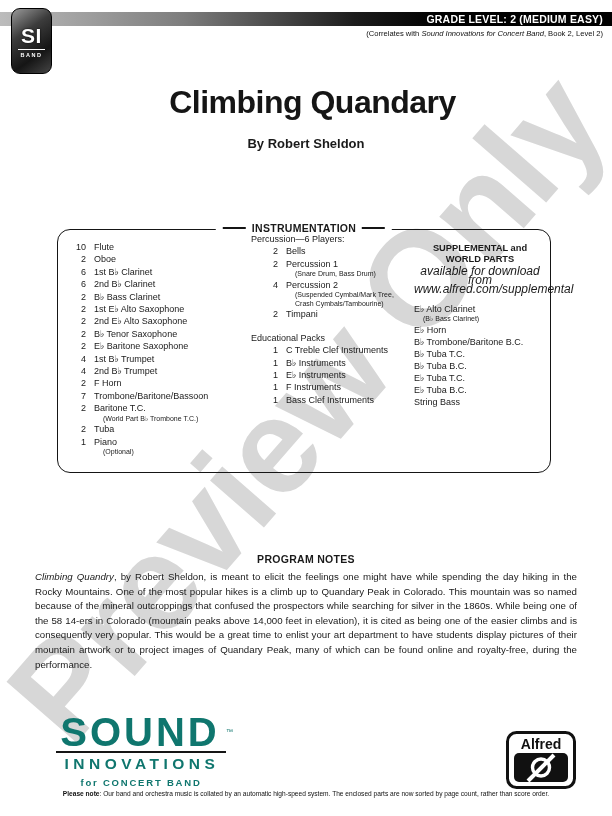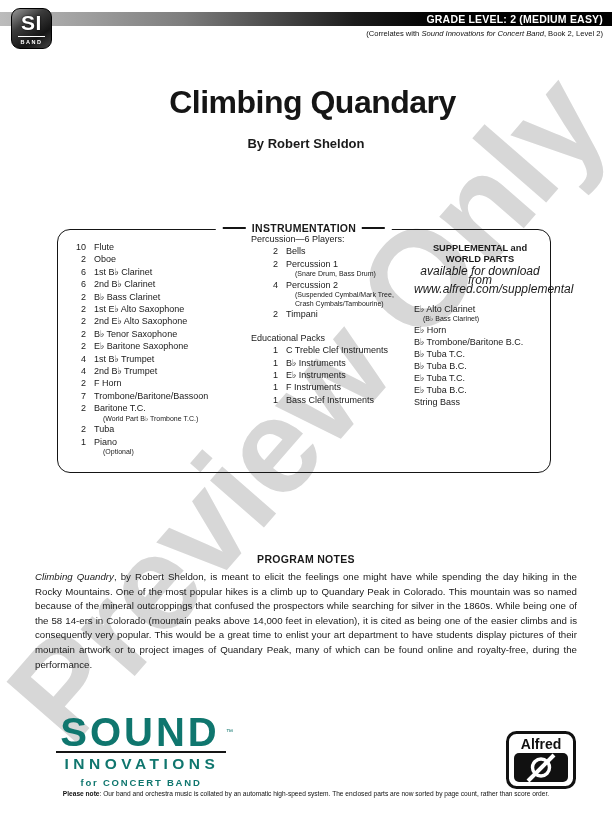--- a/index.html
+++ b/index.html
@@ -25,21 +25,21 @@
     background:linear-gradient(to right,#bcbcbc 0%,#7d7d7d 30%,#1c1c1c 58%,#000 72%);
   }
   .grade-bar-text {
     position:absolute; right:9px; top:0; line-height:15px;
     color:#fff; font-weight:bold; font-size:10.5px; letter-spacing:0.2px;
   }
   .correlates {
     position:absolute; top:29px; right:9px; font-size:7.6px; color:#111;
   }
   .si-badge {
-    position:absolute; top:8px; left:11px; width:41px; height:41px;
+    position:absolute; top:8px; left:11px; width:41px; height:66px;
     border-radius:9px; border:1px solid #000;
     background:linear-gradient(145deg,#9a9a9a 0%,#3c3c3c 35%,#151515 70%,#454545 100%);
     display:flex; flex-direction:column; align-items:center; justify-content:center;
     color:#fff;
   }
   .si-badge .si-big { font-size:21px; font-weight:bold; line-height:22px; letter-spacing:0.5px; text-shadow:0 0 2px #000; }
   .si-badge .si-rule { width:27px; height:1px; background:#fff; margin:2px 0 2px; }
   .si-badge .si-band { font-size:5.5px; font-weight:bold; letter-spacing:1.5px; }
 
   

